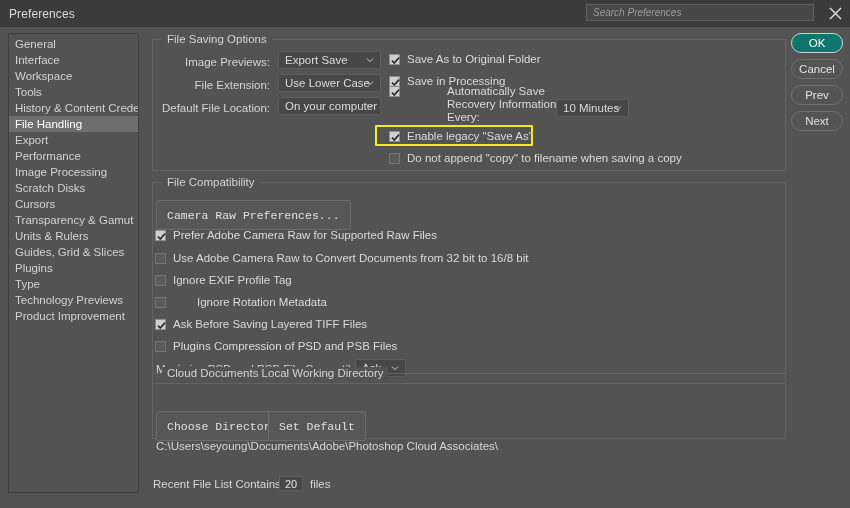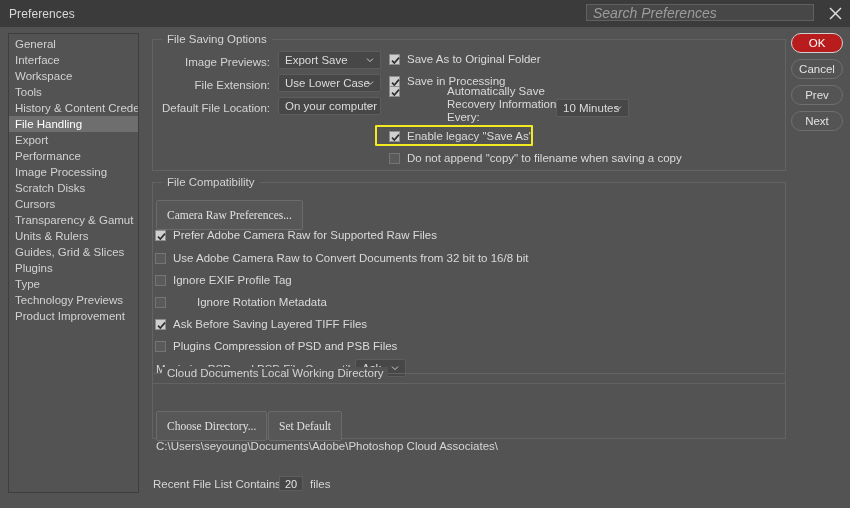--- a/index.html
+++ b/index.html
@@ -46,21 +46,21 @@
     display: flex;
     align-items: center;
   }
   .search-box input {
     width: 100%;
     background: transparent;
     border: 0;
     outline: none;
     color: #bdbdbd;
     font-family: "Liberation Sans", sans-serif;
-    font-size: 14px;
+    font-size: 10px;
     font-style: italic;
     padding: 0 6px;
   }
   .search-box input::placeholder {
     color: #9c9c9c;
     font-style: italic;
     opacity: 1;
   }
   .close-btn {
     position: absolute;
@@ -115,21 +115,21 @@
     font-family: "Liberation Sans", sans-serif;
     display: flex;
     align-items: center;
     justify-content: center;
     box-sizing: border-box;
     cursor: pointer;
     padding: 0;
   }
   .dlg-btn.primary {
     border: 1px solid #d0d0d0;
-    background: #b91c1c;
+    background: #0f766e;
     color: #ffffff;
   }
 
   
   .group {
     position: absolute;
     border: 1px solid #636363;
     box-sizing: border-box;
   }
   .group > .legend {
@@ -209,21 +209,21 @@
 
   .push-btn {
     position: absolute;
     height: 20px;
     background: #575757;
     border: 1px solid #6b6b6b;
     border-radius: 2px;
     box-sizing: border-box;
     color: #e0e0e0;
     font-size: 11.5px;
-    font-family: Liberation Serif, serif;
+    font-family: Liberation Mono, monospace;
     display: flex;
     align-items: center;
     justify-content: center;
     padding: 14px 10px;
     cursor: pointer;
   }
 
   .plain-text {
     position: absolute;
     font-size: 11.5px;

